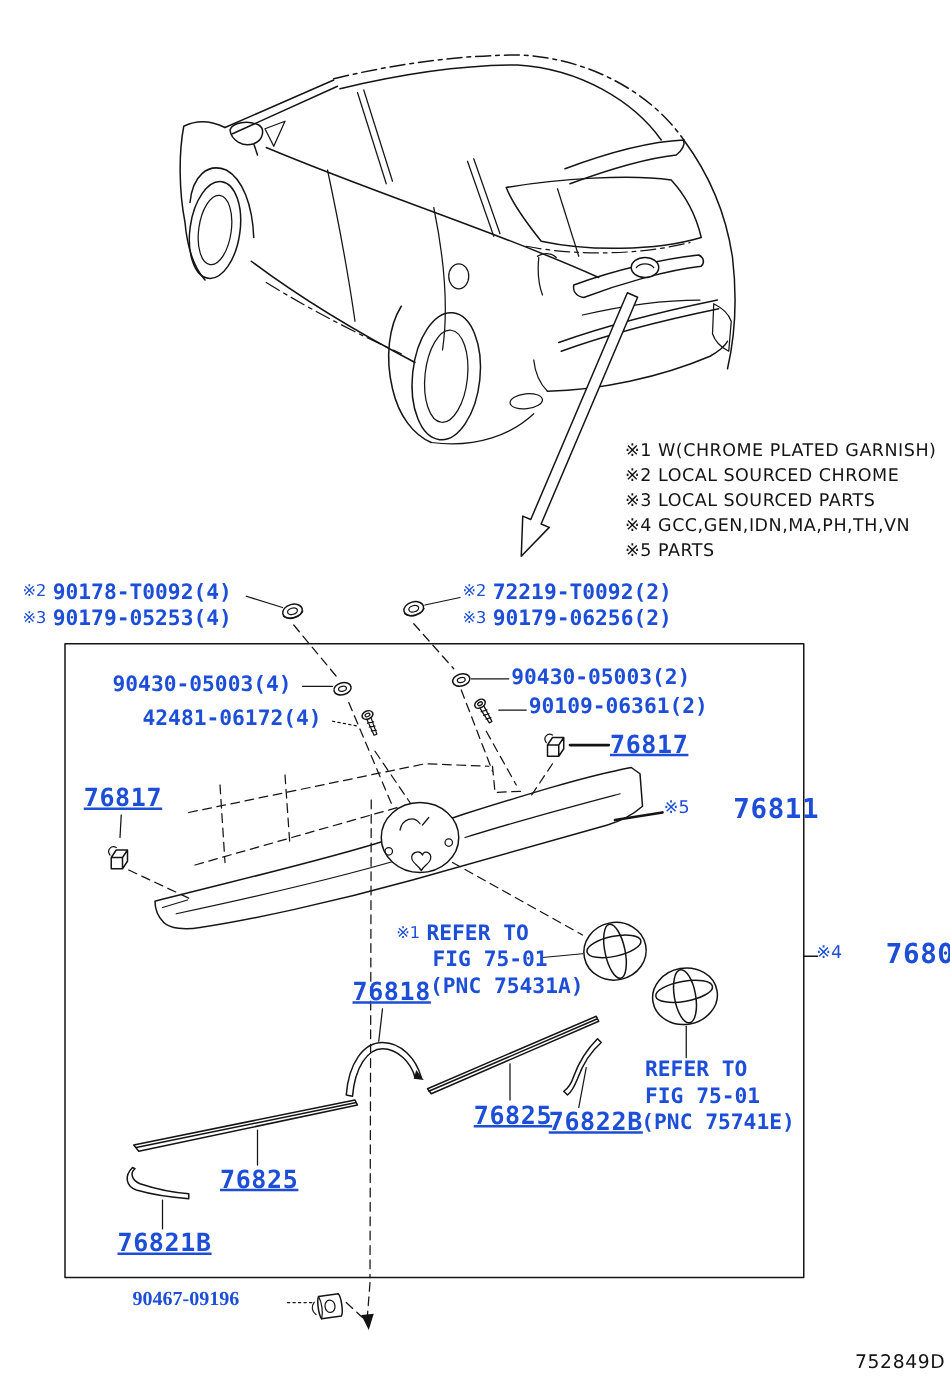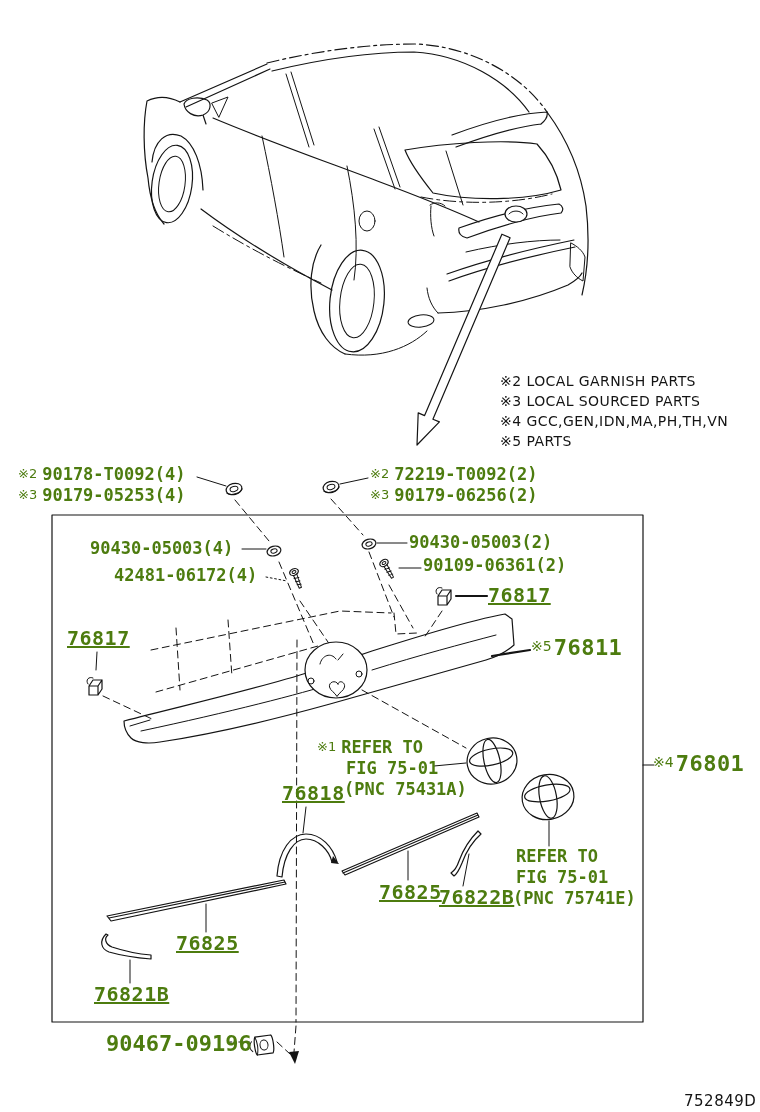--- a/index.html
+++ b/index.html
@@ -6,30 +6,30 @@
   .canvas{position:relative;width:760px;height:1112px;background:#ffffff;overflow:hidden;color:#141414;}
   svg{position:absolute;left:0;top:0;}
   .ln{fill:none;stroke:#141414;stroke-width:1.2;stroke-linecap:round;stroke-linejoin:round;}
   .thin{stroke-width:1;}
   .w2{stroke-width:2.2;}
   .dsh{stroke-dasharray:7 4.5;}
   .dt{stroke-dasharray:1.8 2.6;stroke-width:1;}
   .dd{stroke-dasharray:12 4 3 4;}
   .wh{fill:#ffffff;}
   .blk{fill:#141414;stroke:none;}
-  .lbl{position:absolute;white-space:nowrap;font-family:"DejaVu Sans Mono",monospace;font-weight:bold;color:#4d7c0f;line-height:1.05;}
+  .lbl{position:absolute;white-space:nowrap;font-family:"DejaVu Sans Mono",monospace;font-weight:bold;color:#1d4ed8;line-height:1.05;}
   .n17{font-size:17px;}
-  .n18{font-size:22px;}
+  .n18{font-size:16px;font-family:Liberation Serif, serif;}
   .n20{font-size:20px;letter-spacing:0.5px;text-decoration:underline;}
-  .n22{font-size:22px;letter-spacing:0.5px;}
+  .n22{font-size:22px;letter-spacing:0.5px;margin-left:33px;}
   .ref{font-family:"DejaVu Sans",sans-serif;font-weight:400;font-size:13px;vertical-align:2px;margin-right:5px;}
   .refbig{font-family:"DejaVu Sans",sans-serif;font-weight:400;font-size:14px;vertical-align:4px;margin-right:2px;}
   .legend-row{position:absolute;font-family:"DejaVu Sans",sans-serif;font-size:14px;letter-spacing:0.4px;color:#141414;white-space:nowrap;line-height:1;}
   .legend-row .lref{margin-right:5px;}
-  .doccode{position:absolute;font-family:"DejaVu Sans",sans-serif;font-size:15px;color:#141414;letter-spacing:0.5px;margin-top:12px;}
+  .doccode{position:absolute;font-family:"DejaVu Sans",sans-serif;font-size:15px;color:#141414;letter-spacing:0.5px;}
 </style>
 </head>
 <body>
 
 <div class="canvas">
 
 <svg width="760" height="1112" viewBox="0 0 760 1112">
 
   <g>
 
@@ -217,21 +217,22 @@
     <path class="ln thin" d="M549 821 L549 846"></path>
     <path class="ln thin" d="M306 807 L303 833"></path>
     <path class="ln thin" d="M206 904 L206 932"></path>
     <path class="ln thin" d="M408 851 L408 880"></path>
     <path class="ln thin" d="M130 960 L130 983"></path>
     <path class="ln thin" d="M469 854 L463 886"></path>
     <path class="ln dt" d="M230 1042 L250 1042"></path>
   </g>
 </svg>
 
-  <div class="legend-row" style="left:500px;top:374px"><span class="lref">※2</span><span>LOCAL GARNISH PARTS</span></div>
+  <div class="legend-row" style="left:500px;top:354px"><span class="lref">※1</span><span>W(CHROME PLATED GARNISH)</span></div>
+  <div class="legend-row" style="left:500px;top:374px"><span class="lref">※2</span><span>LOCAL SOURCED CHROME</span></div>
   <div class="legend-row" style="left:500px;top:394px"><span class="lref">※3</span><span>LOCAL SOURCED PARTS</span></div>
   <div class="legend-row" style="left:500px;top:414px"><span class="lref">※4</span><span>GCC,GEN,IDN,MA,PH,TH,VN</span></div>
   <div class="legend-row" style="left:500px;top:434px"><span class="lref">※5</span><span>PARTS</span></div>
 
   <div class="lbl" style="left:18px;top:466px"><span class="ref">※2</span><span class="n17">90178-T0092(4)</span></div>
   <div class="lbl" style="left:18px;top:487px"><span class="ref">※3</span><span class="n17">90179-05253(4)</span></div>
 
   <div class="lbl" style="left:370px;top:466px"><span class="ref">※2</span><span class="n17">72219-T0092(2)</span></div>
   <div class="lbl" style="left:370px;top:487px"><span class="ref">※3</span><span class="n17">90179-06256(2)</span></div>
 

